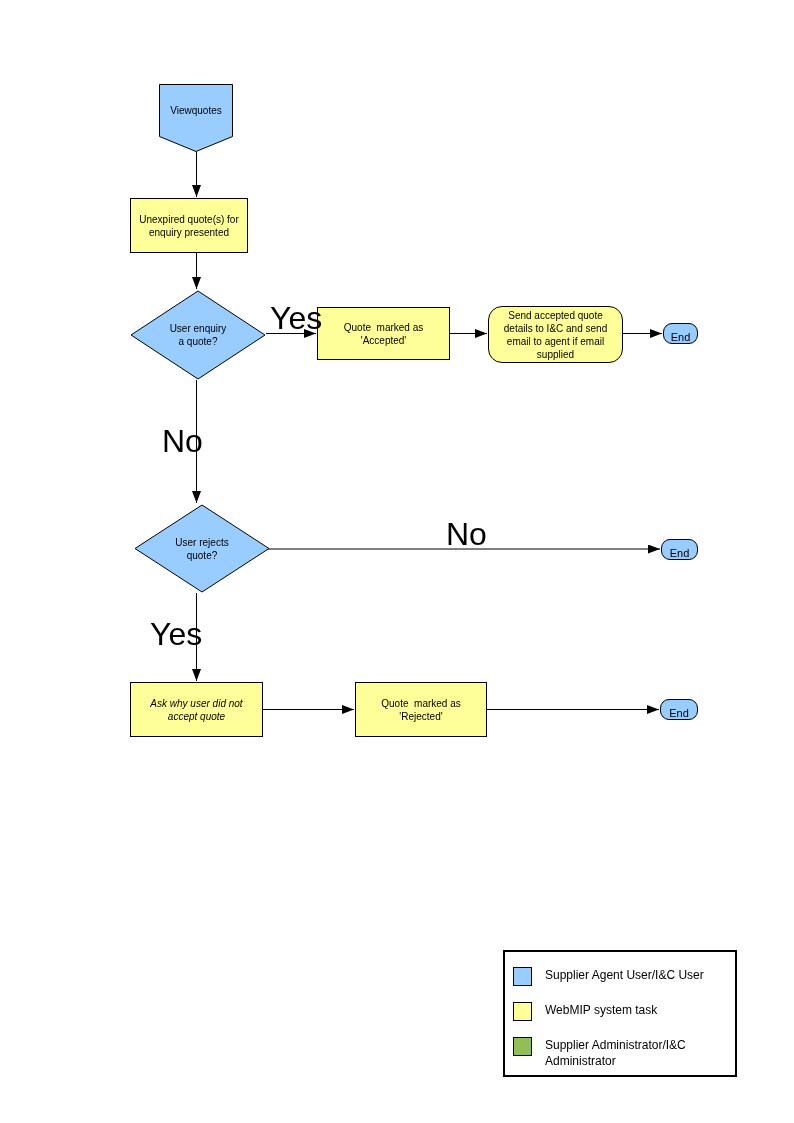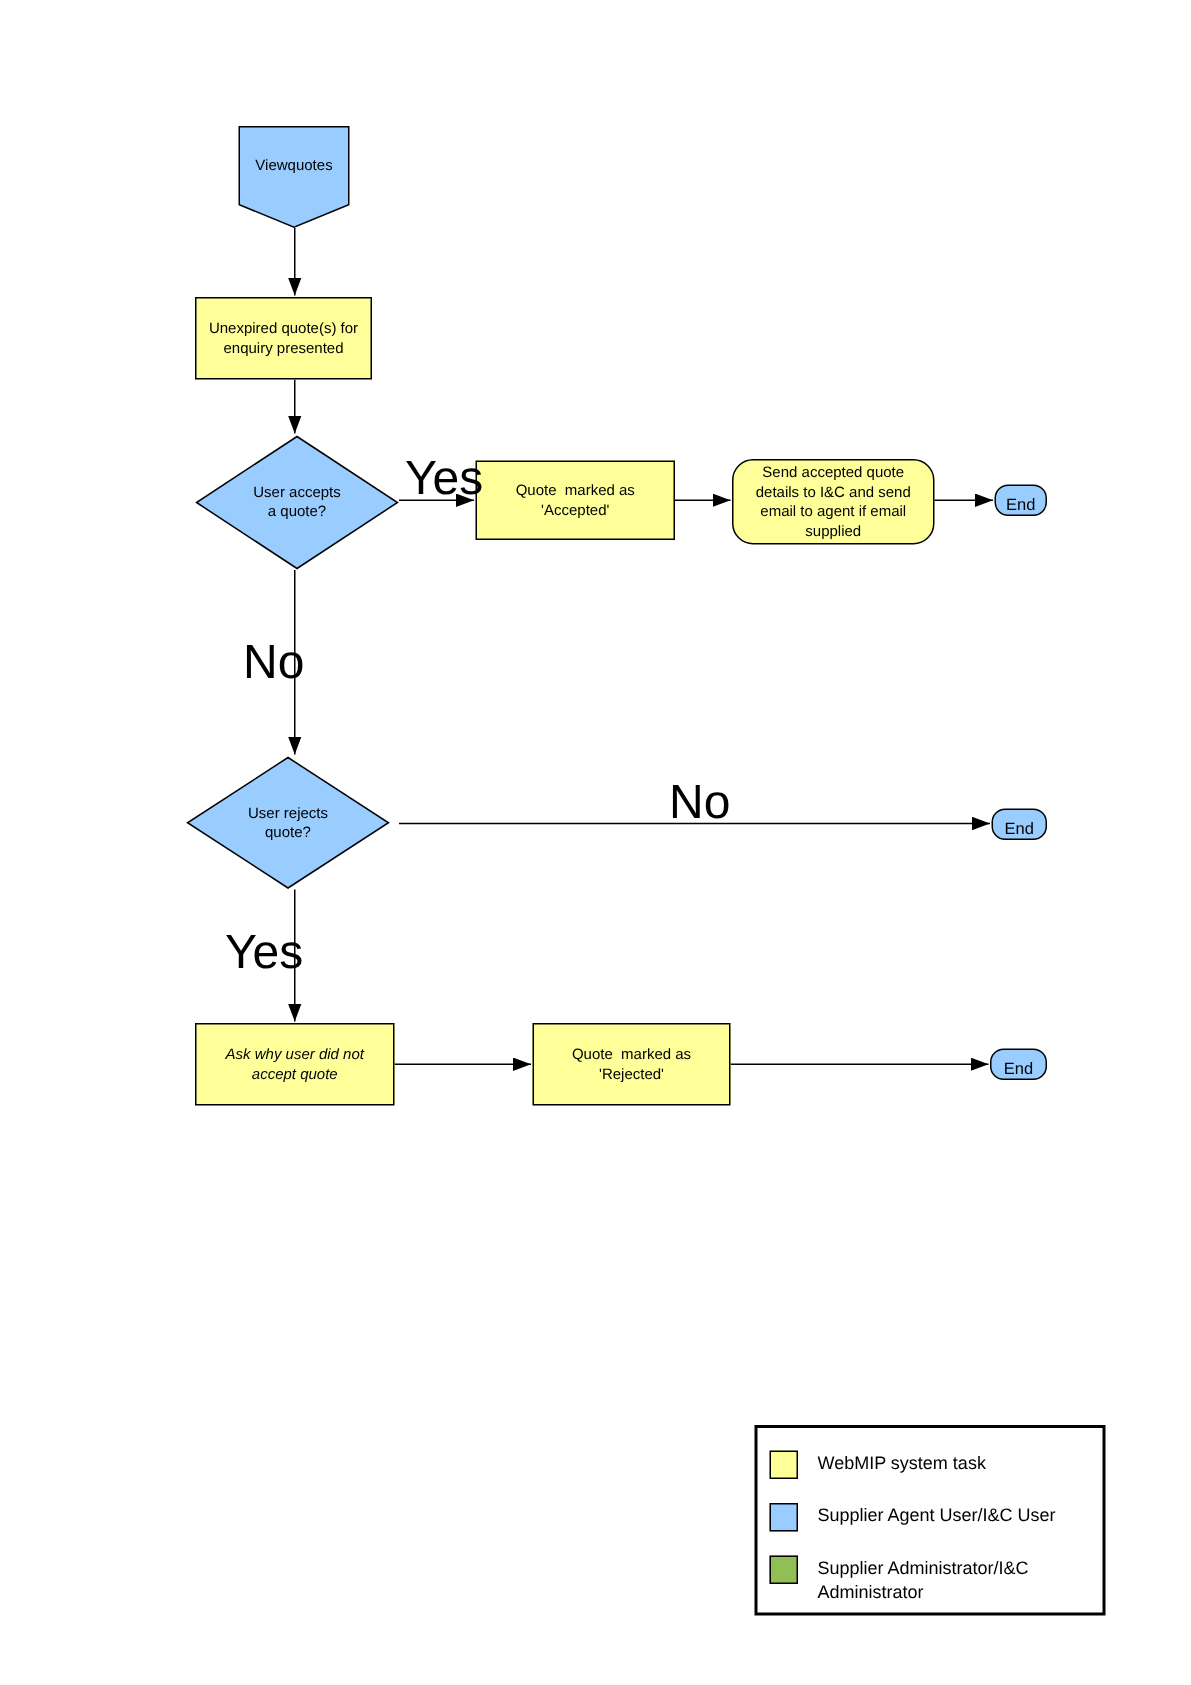--- a/index.html
+++ b/index.html
@@ -92,21 +92,21 @@
 
   
   #n-start { left: 159px; top: 84px; width: 74px; height: 68px; }
   #n-start .shape-txt { top: 0; height: 52px; }
   #n-unexpired { left: 130px; top: 198px; width: 118px; height: 55px; }
   #n-accepts { left: 130px; top: 290px; width: 136px; height: 90px; }
   #n-accepts .shape-txt { top: 0; height: 90px; }
   #n-accepted { left: 317px; top: 307px; width: 133px; height: 53px; }
   #n-send { left: 488px; top: 306px; width: 135px; height: 57px; font-size: 10px; border-radius: 14px; }
   #n-end1 { left: 663px; top: 323px; width: 35px; height: 21px; }
-  #n-rejects { left: 124px; top: 504px; width: 136px; height: 89px; }
+  #n-rejects { left: 134px; top: 504px; width: 136px; height: 89px; }
   #n-rejects .shape-txt { top: 0; height: 89px; }
   #n-end2 { left: 661px; top: 539px; width: 37px; height: 21px; }
   #n-askwhy { left: 130px; top: 682px; width: 133px; height: 55px; }
   #n-rejected { left: 355px; top: 682px; width: 132px; height: 55px; }
   #n-end3 { left: 660px; top: 699px; width: 38px; height: 21px; }
 
   #lbl-yes1 { left: 270px; top: 302px; }
   #lbl-no1  { left: 162px; top: 425px; }
   #lbl-no2  { left: 446px; top: 518px; }
   #lbl-yes2 { left: 150px; top: 618px; }
@@ -143,21 +143,21 @@
 
   <div id="n-unexpired" class="node proc" style="background-color: rgb(255, 255, 153);">
     <div class="shape-txt">Unexpired quote(s) for
 enquiry presented</div>
   </div>
 
   <div id="n-accepts" class="node poly-node">
     <svg width="136" height="90" viewBox="0 0 136 90">
       <polygon points="68,1 135,45 68,89 1,45" style="fill: rgb(153, 204, 255);"></polygon>
     </svg>
-    <div class="shape-txt">User accepts
+    <div class="shape-txt">User enquiry
 a quote?</div>
   </div>
 
   <div id="n-accepted" class="node proc" style="background-color: rgb(255, 255, 153);">
     <div class="shape-txt">Quote  marked as
 'Accepted'</div>
   </div>
 
   <div id="n-send" class="node proc" style="background-color: rgb(255, 255, 153);">
     <div class="shape-txt">Send accepted quote
@@ -196,26 +196,26 @@
     <span>End</span>
   </div>
 
   <div id="lbl-yes1" class="edge-label">Yes</div>
   <div id="lbl-no1" class="edge-label">No</div>
   <div id="lbl-no2" class="edge-label">No</div>
   <div id="lbl-yes2" class="edge-label">Yes</div>
 
   <div class="legend">
     <div class="legend-row">
+      <div class="legend-swatch" style="background-color: rgb(153, 204, 255);"></div>
+      <div class="legend-label">Supplier Agent User/I&amp;C User</div>
+    </div>
+    <div class="legend-row">
       <div class="legend-swatch" style="background-color: rgb(255, 255, 153);"></div>
       <div class="legend-label">WebMIP system task</div>
-    </div>
-    <div class="legend-row">
-      <div class="legend-swatch" style="background-color: rgb(153, 204, 255);"></div>
-      <div class="legend-label">Supplier Agent User/I&amp;C User</div>
     </div>
     <div class="legend-row">
       <div class="legend-swatch" style="background-color: rgb(146, 191, 85);"></div>
       <div class="legend-label">Supplier Administrator/I&amp;C Administrator</div>
     </div>
   </div>
 
 </div>
 
 </body></html>

